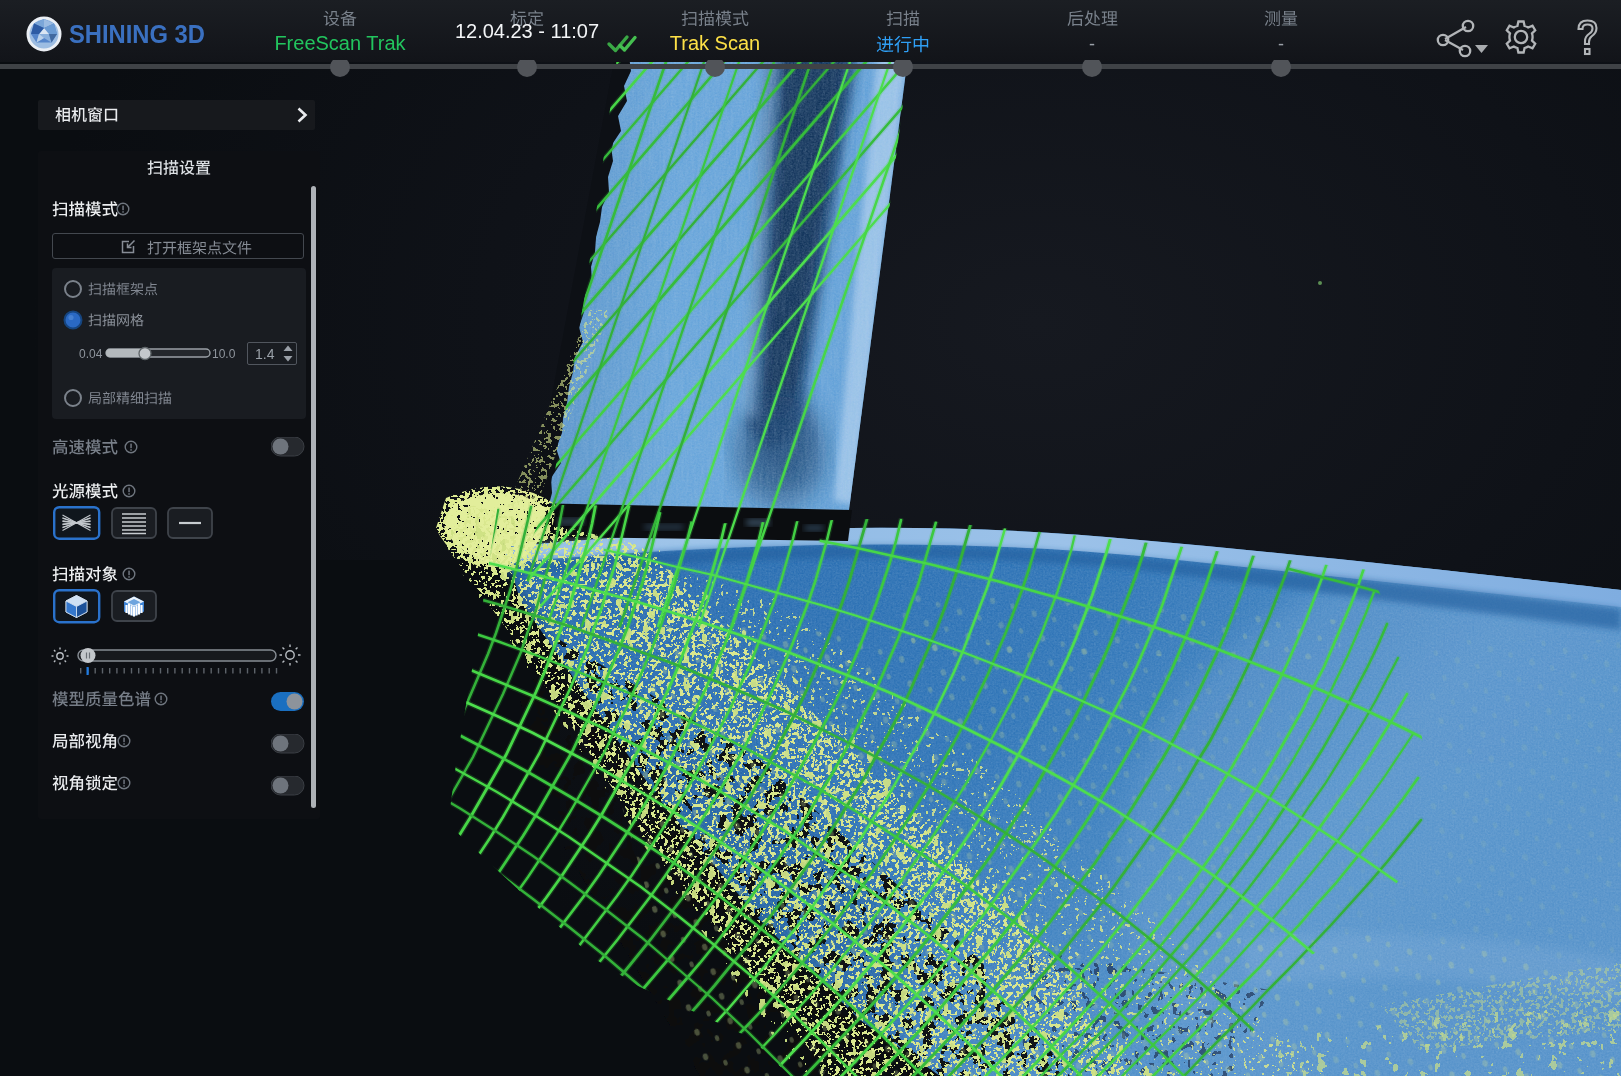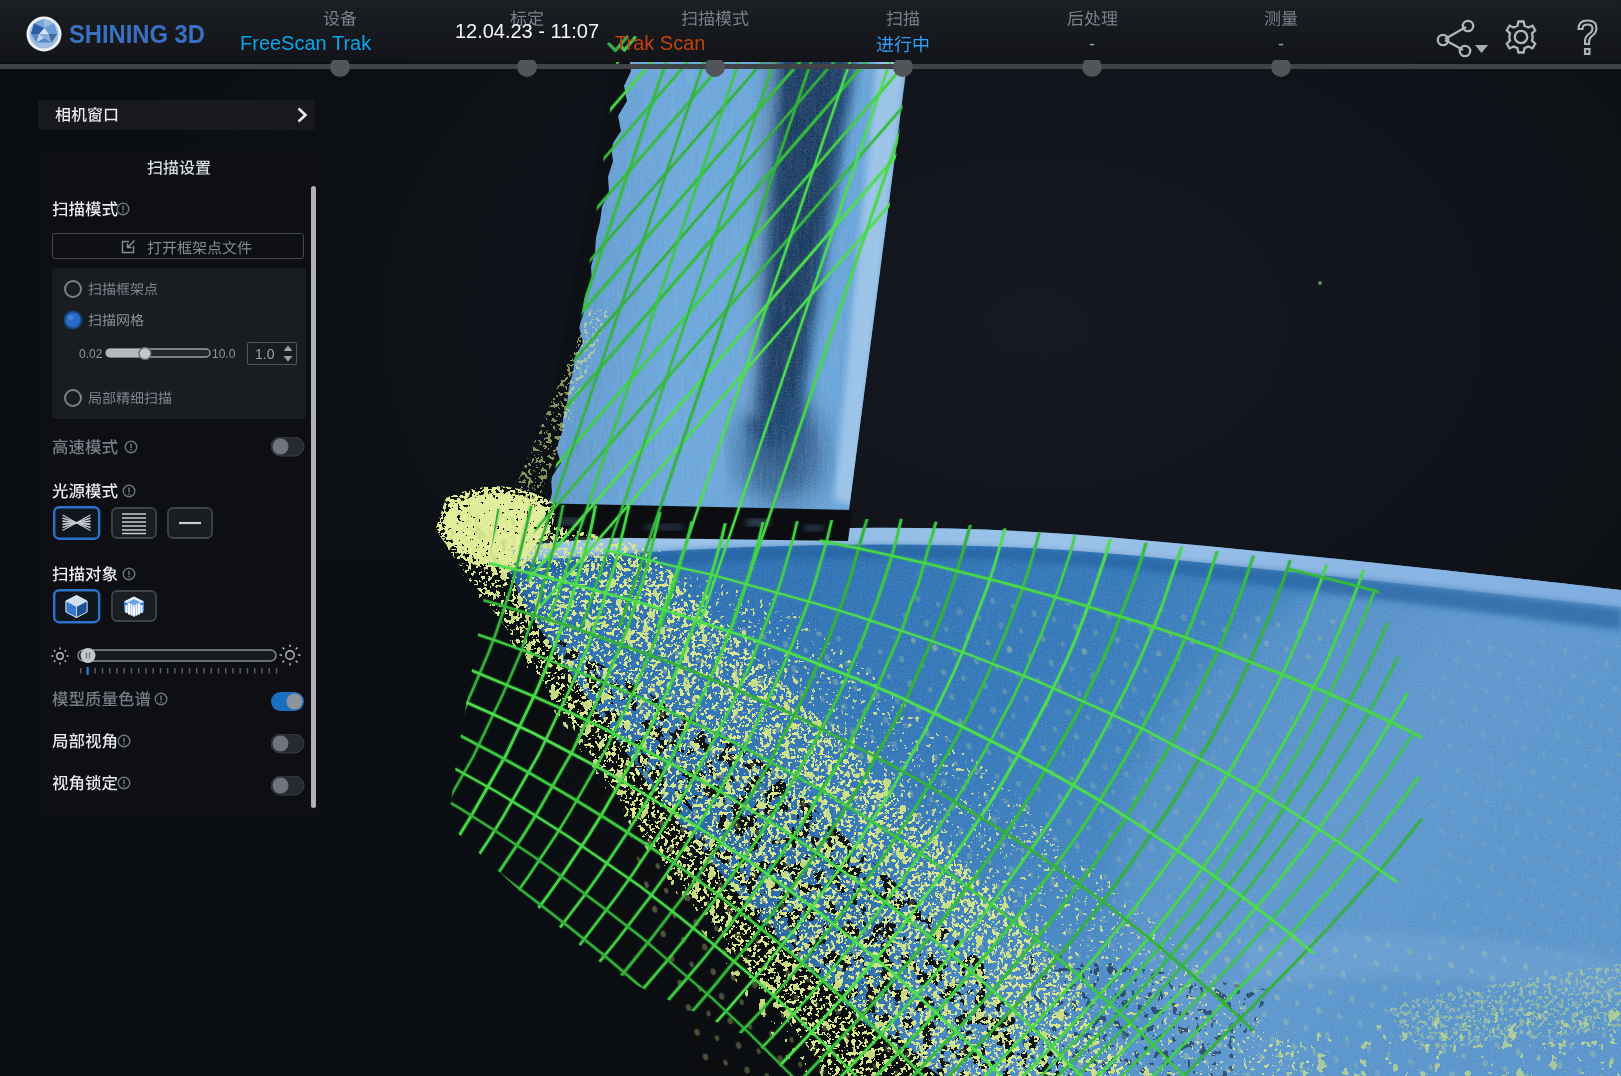--- a/index.html
+++ b/index.html
@@ -392,27 +392,27 @@
   </svg>
 <svg style="position:absolute;left:886.0px;top:5.3px;" width="34" height="27" viewBox="0 -19.7 34 27">
     <path fill="#79818b" d="M0.7 -5.4Q1.4 -5.5 2.5 -5.8Q3.5 -6.0 4.6 -6.3Q5.7 -6.6 6.8 -6.8L7.0 -5.7Q5.4 -5.2 3.9 -4.8Q2.3 -4.4 1.0 -4.1ZM0.9 -10.9H6.8V-9.8H0.9ZM3.4 -14.2H4.6V-0.2Q4.6 0.3 4.5 0.6Q4.3 0.9 4.0 1.0Q3.7 1.2 3.1 1.2Q2.5 1.3 1.7 1.3Q1.6 1.0 1.5 0.7Q1.4 0.3 1.3 0.1Q1.9 0.1 2.4 0.1Q2.9 0.1 3.0 0.1Q3.2 0.1 3.3 0.0Q3.4 -0.0 3.4 -0.2ZM7.0 -1.1H14.7V0.1H7.0ZM7.6 -7.3H14.8V-6.0H7.6ZM7.1 -12.7H15.4V1.3H14.1V-11.5H7.1Z M23.1 -11.8H33.2V-10.7H23.1ZM25.5 -14.3H26.7V-8.4H25.5ZM29.7 -14.3H30.9V-8.4H29.7ZM23.8 -7.7H32.6V1.2H31.3V-6.6H25.0V1.3H23.8ZM24.5 -4.2H31.9V-3.1H24.5ZM24.5 -0.7H31.9V0.5H24.5ZM27.6 -7.2H28.7V0.1H27.6ZM17.5 -5.2Q18.5 -5.5 19.8 -5.9Q21.2 -6.4 22.7 -6.8L22.8 -5.6Q21.5 -5.2 20.2 -4.8Q18.9 -4.3 17.8 -4.0ZM17.7 -10.9H22.8V-9.7H17.7ZM19.8 -14.3H21.0V-0.2Q21.0 0.3 20.8 0.6Q20.7 0.9 20.4 1.0Q20.1 1.2 19.6 1.2Q19.1 1.3 18.2 1.2Q18.2 1.0 18.1 0.7Q18.0 0.3 17.9 0.1Q18.4 0.1 18.9 0.1Q19.3 0.1 19.5 0.1Q19.6 0.1 19.7 0.0Q19.8 -0.1 19.8 -0.2Z"></path>
   </svg>
 <svg style="position:absolute;left:1066.5px;top:5.3px;" width="51" height="27" viewBox="0 -19.7 51 27">
     <path fill="#79818b" d="M3.2 -9.6H16.2V-8.3H3.2ZM5.9 -0.7H14.2V0.5H5.9ZM14.0 -14.1 15.0 -13.1Q13.8 -12.8 12.4 -12.6Q10.9 -12.4 9.3 -12.2Q7.7 -12.0 6.1 -11.9Q4.4 -11.7 2.9 -11.6Q2.9 -11.9 2.8 -12.2Q2.7 -12.5 2.6 -12.7Q4.1 -12.8 5.7 -13.0Q7.3 -13.1 8.8 -13.3Q10.3 -13.5 11.7 -13.7Q13.0 -13.9 14.0 -14.1ZM5.3 -5.9H15.0V1.3H13.6V-4.7H6.6V1.4H5.3ZM2.6 -12.7H3.9V-8.3Q3.9 -7.3 3.8 -6.0Q3.7 -4.8 3.5 -3.4Q3.2 -2.1 2.8 -0.9Q2.3 0.4 1.6 1.4Q1.5 1.2 1.3 1.1Q1.1 0.9 0.9 0.8Q0.7 0.6 0.5 0.5Q1.2 -0.5 1.6 -1.6Q2.0 -2.7 2.2 -3.9Q2.4 -5.1 2.5 -6.2Q2.6 -7.4 2.6 -8.3Z M21.0 -11.6H24.7V-10.4H21.0ZM24.3 -11.6H24.6L24.8 -11.6L25.7 -11.4Q25.3 -7.9 24.3 -5.4Q23.4 -2.9 21.9 -1.2Q20.5 0.4 18.6 1.4Q18.5 1.2 18.3 1.0Q18.2 0.8 17.9 0.7Q17.7 0.5 17.6 0.4Q19.4 -0.5 20.8 -2.0Q22.2 -3.5 23.1 -5.8Q24.0 -8.1 24.3 -11.3ZM20.7 -9.4Q21.2 -7.1 21.9 -5.5Q22.7 -3.9 23.6 -2.9Q24.6 -1.9 25.7 -1.4Q26.8 -0.9 28.0 -0.7Q29.2 -0.5 30.4 -0.5Q30.6 -0.5 31.0 -0.5Q31.4 -0.5 31.9 -0.5Q32.3 -0.5 32.7 -0.5Q33.2 -0.5 33.4 -0.5Q33.3 -0.3 33.2 -0.1Q33.1 0.2 33.0 0.4Q32.9 0.6 32.9 0.8H32.4H30.4Q29.0 0.8 27.6 0.6Q26.3 0.4 25.1 -0.2Q23.9 -0.8 22.9 -1.9Q21.8 -3.0 21.0 -4.8Q20.2 -6.5 19.7 -9.1ZM20.7 -14.2 22.1 -13.9Q21.8 -12.2 21.3 -10.5Q20.9 -8.9 20.3 -7.5Q19.7 -6.2 18.9 -5.2Q18.8 -5.3 18.4 -5.6Q18.1 -5.8 17.9 -5.9Q18.6 -6.8 19.1 -8.1Q19.7 -9.4 20.1 -11.0Q20.5 -12.5 20.7 -14.2ZM28.2 -9.5 29.3 -10.1Q29.9 -9.4 30.6 -8.6Q31.3 -7.7 31.9 -7.0Q32.5 -6.2 32.9 -5.5L31.8 -4.8Q31.5 -5.5 30.9 -6.3Q30.3 -7.1 29.6 -7.9Q28.9 -8.8 28.2 -9.5ZM27.5 -14.2H28.8V-1.7H27.5Z M42.1 -9.2V-7.0H48.4V-9.2ZM42.1 -12.4V-10.2H48.4V-12.4ZM40.9 -13.5H49.6V-5.9H40.9ZM40.7 -3.9H49.9V-2.7H40.7ZM39.4 -0.4H50.4V0.8H39.4ZM34.8 -13.1H40.1V-11.9H34.8ZM35.0 -8.2H39.8V-7.0H35.0ZM34.6 -1.7Q35.3 -1.9 36.2 -2.2Q37.0 -2.4 38.0 -2.8Q39.0 -3.1 40.0 -3.4L40.2 -2.2Q38.8 -1.7 37.4 -1.2Q36.0 -0.8 34.9 -0.4ZM36.9 -12.7H38.1V-2.1L36.9 -1.9ZM44.7 -13.0H45.8V-6.4H45.9V0.2H44.6V-6.4H44.7Z"></path>
   </svg>
 <svg style="position:absolute;left:1264.0px;top:5.3px;" width="34" height="27" viewBox="0 -19.7 34 27">
     <path fill="#79818b" d="M8.3 -1.6 9.1 -2.1Q9.5 -1.6 10.0 -1.2Q10.4 -0.7 10.8 -0.2Q11.2 0.3 11.4 0.7L10.6 1.2Q10.4 0.9 10.0 0.4Q9.6 -0.1 9.1 -0.6Q8.7 -1.1 8.3 -1.6ZM5.3 -13.3H11.0V-2.7H10.0V-12.3H6.3V-2.6H5.3ZM14.7 -14.1H15.8V-0.1Q15.8 0.4 15.6 0.7Q15.5 0.9 15.2 1.1Q14.9 1.2 14.3 1.3Q13.7 1.3 12.8 1.3Q12.8 1.1 12.7 0.8Q12.6 0.5 12.5 0.2Q13.1 0.2 13.7 0.2Q14.2 0.2 14.4 0.2Q14.7 0.2 14.7 -0.1ZM12.4 -12.7H13.4V-2.6H12.4ZM7.6 -11.1H8.6V-5.1Q8.6 -4.2 8.4 -3.3Q8.3 -2.4 7.9 -1.6Q7.6 -0.7 6.9 -0.0Q6.2 0.7 5.0 1.3Q5.0 1.2 4.9 1.1Q4.7 0.9 4.6 0.8Q4.5 0.6 4.4 0.5Q5.5 -0.0 6.1 -0.7Q6.7 -1.3 7.1 -2.0Q7.4 -2.8 7.5 -3.5Q7.6 -4.3 7.6 -5.1ZM1.4 -13.2 2.1 -14.1Q2.6 -13.9 3.1 -13.5Q3.6 -13.2 4.1 -12.9Q4.6 -12.6 4.9 -12.3L4.1 -11.3Q3.8 -11.6 3.4 -11.9Q2.9 -12.3 2.4 -12.6Q1.9 -12.9 1.4 -13.2ZM0.6 -8.6 1.4 -9.5Q1.8 -9.3 2.4 -9.0Q2.9 -8.7 3.4 -8.4Q3.9 -8.1 4.2 -7.8L3.4 -6.8Q3.1 -7.1 2.7 -7.4Q2.2 -7.7 1.7 -8.0Q1.1 -8.3 0.6 -8.6ZM1.0 0.5Q1.3 -0.2 1.7 -1.1Q2.1 -2.0 2.6 -3.0Q3.0 -4.0 3.3 -5.0L4.3 -4.3Q4.0 -3.4 3.6 -2.5Q3.3 -1.5 2.9 -0.6Q2.5 0.3 2.1 1.1Z M21.2 -11.3V-10.4H29.7V-11.3ZM21.2 -13.0V-12.0H29.7V-13.0ZM20.0 -13.7H31.0V-9.6H20.0ZM20.9 -4.6V-3.7H30.2V-4.6ZM20.9 -6.3V-5.4H30.2V-6.3ZM19.7 -7.1H31.5V-2.9H19.7ZM24.9 -6.9H26.1V0.5H24.9ZM17.9 -8.9H33.1V-7.9H17.9ZM19.2 -1.9H31.8V-1.0H19.2ZM17.8 -0.1H33.2V0.9H17.8Z"></path>
   </svg>
-<div style="position:absolute;left:240px;top:32px;width:200px;font:20px 'Liberation Sans';color:#0ea5e9">FreeScan Trak</div>
+<div style="position:absolute;left:240px;top:32px;width:200px;text-align:center;font:20px 'Liberation Sans';color:#22c55e">FreeScan Trak</div>
 <div style="position:absolute;left:427px;top:20px;width:200px;text-align:center;font:20px 'Liberation Sans';color:#f3f5f7">12.04.23 - 11:07</div>
 <svg width="32" height="22" viewBox="0 0 32 22" style="position:absolute;left:606px;top:34px">
 <path d="M3 10 L9.5 16.5 21 3" stroke="#3aa845" stroke-width="3.4" fill="none" stroke-linecap="round" stroke-linejoin="round"></path>
 <path d="M14 11.5 L18.5 16 29 3.5" stroke="#45bf50" stroke-width="3.4" fill="none" stroke-linecap="round" stroke-linejoin="round"></path>
   </svg>
-<div style="position:absolute;left:615px;top:32px;width:200px;text-align:left;font:20px 'Liberation Sans';color:#c2410c">Trak Scan</div>
+<div style="position:absolute;left:615px;top:32px;width:200px;text-align:center;font:20px 'Liberation Sans';color:#fde047">Trak Scan</div>
 <svg style="position:absolute;left:876.0px;top:30.1px;" width="54" height="28" viewBox="0 -20.9 54 28">
     <path fill="#2f9ff5" d="M6.1 -11.9H16.6V-10.6H6.1ZM8.7 -14.7H10.0V-8.4Q10.0 -7.6 9.9 -6.6Q9.8 -5.6 9.5 -4.7Q9.2 -3.7 8.7 -2.9Q8.1 -2.0 7.2 -1.3Q7.2 -1.5 7.0 -1.7Q6.8 -1.8 6.6 -2.0Q6.4 -2.2 6.3 -2.3Q7.3 -3.1 7.8 -4.2Q8.4 -5.2 8.5 -6.3Q8.7 -7.4 8.7 -8.4ZM6.0 -7.3H17.0V-6.0H6.0ZM4.7 -8.6V-1.6H3.4V-7.3H0.9V-8.6ZM4.0 -2.3Q4.5 -2.3 4.9 -2.0Q5.3 -1.6 6.0 -1.1Q6.9 -0.6 8.1 -0.4Q9.2 -0.3 10.8 -0.3Q11.6 -0.3 12.4 -0.3Q13.3 -0.3 14.2 -0.4Q15.1 -0.4 15.9 -0.5Q16.7 -0.6 17.3 -0.6Q17.3 -0.5 17.2 -0.2Q17.1 0.1 17.0 0.3Q17.0 0.6 17.0 0.8Q16.5 0.8 15.7 0.8Q14.9 0.9 14.0 0.9Q13.1 0.9 12.2 0.9Q11.4 1.0 10.7 1.0Q9.1 1.0 7.9 0.8Q6.7 0.5 5.7 -0.0Q5.2 -0.4 4.7 -0.7Q4.3 -1.1 4.0 -1.1Q3.7 -1.1 3.3 -0.8Q2.9 -0.5 2.5 0.0Q2.1 0.6 1.6 1.2L0.7 -0.0Q1.6 -1.0 2.5 -1.7Q3.4 -2.3 4.0 -2.3ZM1.5 -14.0 2.4 -14.7Q2.9 -14.3 3.5 -13.8Q4.0 -13.3 4.5 -12.7Q5.0 -12.2 5.2 -11.8L4.2 -11.0Q3.9 -11.4 3.5 -11.9Q3.0 -12.4 2.5 -13.0Q2.0 -13.6 1.5 -14.0ZM13.0 -14.7H14.3V-1.4H13.0Z M25.8 -14.0H34.7V-12.7H25.8ZM31.1 -8.7H32.5V-0.3Q32.5 0.3 32.3 0.7Q32.1 1.0 31.7 1.2Q31.2 1.3 30.4 1.4Q29.6 1.4 28.3 1.4Q28.2 1.1 28.1 0.7Q28.0 0.4 27.8 0.1Q28.5 0.1 29.0 0.1Q29.6 0.1 30.0 0.1Q30.5 0.1 30.6 0.1Q30.9 0.1 31.0 -0.0Q31.1 -0.1 31.1 -0.3ZM25.0 -9.1H35.2V-7.8H25.0ZM21.4 -7.7 22.6 -8.9 22.8 -8.8V1.5H21.4ZM23.5 -11.3 24.8 -10.8Q24.1 -9.7 23.2 -8.5Q22.3 -7.4 21.3 -6.4Q20.4 -5.4 19.4 -4.7Q19.3 -4.8 19.1 -5.0Q19.0 -5.2 18.8 -5.5Q18.6 -5.7 18.4 -5.8Q19.4 -6.5 20.3 -7.3Q21.2 -8.2 22.1 -9.2Q22.9 -10.2 23.5 -11.3ZM22.8 -15.1 24.1 -14.6Q23.5 -13.8 22.7 -13.0Q21.9 -12.2 21.1 -11.4Q20.2 -10.7 19.4 -10.1Q19.3 -10.3 19.2 -10.5Q19.1 -10.7 18.9 -10.9Q18.8 -11.1 18.6 -11.2Q19.4 -11.7 20.2 -12.4Q21.0 -13.0 21.6 -13.8Q22.3 -14.5 22.8 -15.1Z M37.7 -11.9H52.2V-3.4H50.8V-10.6H39.1V-3.3H37.7ZM38.4 -5.8H51.7V-4.5H38.4ZM44.2 -15.1H45.7V1.4H44.2Z"></path>
   </svg>
 <div style="position:absolute;left:1042px;top:34px;width:100px;text-align:center;font:18px 'Liberation Sans';color:#9aa0a8">-</div>
 <div style="position:absolute;left:1231px;top:34px;width:100px;text-align:center;font:18px 'Liberation Sans';color:#9aa0a8">-</div>
 <svg width="200" height="50" viewBox="0 0 200 50" style="position:absolute;left:1421px;top:11px" fill="none" stroke="#b2b5b8" stroke-width="2.3">
 <g>
       <line x1="24" y1="28" x2="45" y2="16"></line>
       <line x1="24" y1="29" x2="42" y2="39"></line>
 <circle cx="22" cy="29" r="5.2"></circle>
@@ -465,29 +465,29 @@
     <path fill="#828892" d="M0.5 -4.4Q1.2 -4.6 2.0 -4.7Q2.9 -4.9 3.8 -5.2Q4.7 -5.4 5.6 -5.6L5.8 -4.7Q4.5 -4.3 3.2 -4.0Q1.9 -3.6 0.8 -3.4ZM0.7 -9.0H5.6V-8.0H0.7ZM2.8 -11.7H3.8V-0.2Q3.8 0.3 3.7 0.5Q3.6 0.7 3.3 0.9Q3.0 1.0 2.6 1.0Q2.1 1.1 1.4 1.1Q1.4 0.8 1.3 0.6Q1.2 0.3 1.1 0.1Q1.5 0.1 2.0 0.1Q2.4 0.1 2.5 0.1Q2.7 0.1 2.7 0.0Q2.8 -0.0 2.8 -0.2ZM5.8 -0.9H12.1V0.1H5.8ZM6.2 -6.0H12.2V-4.9H6.2ZM5.9 -10.4H12.7V1.1H11.6V-9.5H5.9Z M19.0 -9.7H27.3V-8.8H19.0ZM21.0 -11.8H22.0V-7.0H21.0ZM24.5 -11.8H25.5V-7.0H24.5ZM19.6 -6.3H26.8V1.0H25.8V-5.4H20.6V1.1H19.6ZM20.2 -3.5H26.3V-2.5H20.2ZM20.2 -0.6H26.3V0.4H20.2ZM22.7 -5.9H23.7V0.1H22.7ZM14.4 -4.3Q15.2 -4.5 16.3 -4.9Q17.5 -5.2 18.7 -5.6L18.8 -4.7Q17.7 -4.3 16.6 -3.9Q15.5 -3.6 14.7 -3.3ZM14.6 -8.9H18.8V-8.0H14.6ZM16.3 -11.8H17.3V-0.2Q17.3 0.2 17.1 0.5Q17.0 0.7 16.8 0.8Q16.5 1.0 16.1 1.0Q15.7 1.0 15.0 1.0Q15.0 0.8 14.9 0.5Q14.8 0.3 14.7 0.1Q15.2 0.1 15.5 0.1Q15.9 0.1 16.0 0.1Q16.2 0.1 16.2 0.0Q16.3 -0.0 16.3 -0.2Z M35.2 -8.7H40.9V-7.8H35.2ZM35.4 -5.9H40.6V-5.0H35.4ZM35.0 -2.8H41.0V-1.9H35.0ZM37.4 -8.5H38.4V-2.2H37.4ZM41.2 -10.9V-10.0H34.6V-0.5H41.5V0.4H33.6V-10.9ZM31.5 -7.5Q31.7 -7.4 31.9 -7.0Q32.2 -6.7 32.5 -6.4Q32.8 -6.0 33.1 -5.7Q33.3 -5.4 33.4 -5.3L32.9 -4.4Q32.7 -4.6 32.5 -5.0Q32.3 -5.3 32.0 -5.7Q31.7 -6.1 31.5 -6.5Q31.2 -6.8 31.1 -7.0ZM28.6 -8.9H33.2V-7.9H28.6ZM30.7 -11.8H31.6V1.1H30.7ZM30.7 -8.2 31.3 -8.0Q31.1 -7.2 30.9 -6.3Q30.6 -5.4 30.3 -4.6Q30.0 -3.8 29.6 -3.0Q29.3 -2.3 28.9 -1.8Q28.9 -2.0 28.8 -2.2Q28.7 -2.3 28.6 -2.5Q28.5 -2.7 28.4 -2.8Q28.7 -3.3 29.1 -3.9Q29.4 -4.5 29.7 -5.2Q30.0 -6.0 30.3 -6.7Q30.5 -7.5 30.7 -8.2Z M42.9 -4.2H55.0V-3.2H42.9ZM48.4 -5.5H49.5V1.1H48.4ZM48.0 -3.6 48.8 -3.3Q48.2 -2.4 47.3 -1.6Q46.4 -0.8 45.3 -0.2Q44.3 0.5 43.3 0.9Q43.2 0.7 43.1 0.6Q42.9 0.4 42.8 0.3Q42.7 0.1 42.5 0.0Q43.6 -0.3 44.6 -0.9Q45.6 -1.5 46.5 -2.2Q47.4 -2.9 48.0 -3.6ZM49.9 -3.7Q50.5 -2.9 51.3 -2.2Q52.2 -1.5 53.3 -1.0Q54.3 -0.4 55.4 -0.1Q55.3 -0.0 55.2 0.1Q55.0 0.3 54.9 0.5Q54.8 0.6 54.7 0.8Q53.6 0.4 52.6 -0.2Q51.5 -0.8 50.6 -1.6Q49.7 -2.4 49.0 -3.3ZM42.8 -10.3H48.2V-9.4H42.8ZM47.8 -10.3H48.8Q48.8 -10.3 48.8 -10.1Q48.8 -10.0 48.8 -9.9Q48.7 -8.6 48.6 -7.8Q48.6 -7.0 48.4 -6.6Q48.3 -6.2 48.2 -6.0Q48.0 -5.8 47.8 -5.7Q47.6 -5.6 47.3 -5.6Q47.1 -5.6 46.8 -5.6Q46.4 -5.6 45.9 -5.6Q45.9 -5.8 45.9 -6.1Q45.8 -6.3 45.7 -6.5Q46.1 -6.5 46.4 -6.5Q46.7 -6.5 46.9 -6.5Q47.2 -6.5 47.3 -6.6Q47.4 -6.7 47.5 -7.1Q47.6 -7.5 47.7 -8.2Q47.8 -8.9 47.8 -10.1ZM45.0 -11.7H46.0Q46.0 -10.6 45.8 -9.6Q45.7 -8.6 45.4 -7.7Q45.1 -6.9 44.6 -6.2Q44.0 -5.6 43.2 -5.1Q43.1 -5.3 42.9 -5.5Q42.7 -5.8 42.5 -5.9Q43.3 -6.3 43.8 -6.9Q44.2 -7.4 44.5 -8.2Q44.7 -8.9 44.9 -9.8Q45.0 -10.7 45.0 -11.7ZM50.8 -9.7V-6.8H53.7V-9.7ZM49.8 -10.6H54.8V-5.9H49.8Z M62.4 -11.8H63.4V-7.0H62.4ZM59.3 -6.5V-4.0H66.6V-6.5ZM58.3 -7.5H67.7V-3.0H58.3ZM62.9 -10.3H68.7V-9.3H62.9ZM60.8 -1.8 61.8 -1.9Q61.9 -1.4 61.9 -0.9Q62.0 -0.4 62.1 0.0Q62.1 0.5 62.1 0.9L61.1 1.0Q61.1 0.6 61.0 0.2Q61.0 -0.3 60.9 -0.8Q60.8 -1.3 60.8 -1.8ZM63.7 -1.8 64.6 -2.0Q64.8 -1.6 65.0 -1.1Q65.2 -0.6 65.4 -0.1Q65.6 0.4 65.7 0.7L64.6 1.0Q64.6 0.6 64.4 0.1Q64.3 -0.3 64.1 -0.8Q63.9 -1.4 63.7 -1.8ZM66.5 -1.9 67.4 -2.2Q67.8 -1.8 68.2 -1.3Q68.5 -0.8 68.8 -0.3Q69.1 0.2 69.3 0.6L68.3 1.0Q68.2 0.6 67.9 0.1Q67.6 -0.4 67.2 -0.9Q66.9 -1.4 66.5 -1.9ZM58.5 -2.2 59.5 -1.9Q59.1 -1.1 58.6 -0.3Q58.1 0.6 57.5 1.1L56.6 0.6Q57.1 0.2 57.7 -0.6Q58.2 -1.4 58.5 -2.2Z"></path>
   </svg>
 <svg width="20" height="20" style="position:absolute;left:63px;top:310px">
     <circle cx="10" cy="10" r="8.5" fill="#2a69c4"></circle>
     <circle cx="10" cy="10" r="8.5" fill="none" stroke="#16457f" stroke-width="2"></circle>
     <circle cx="8" cy="7.5" r="2.6" fill="#5b93dd" opacity="0.55"></circle>
   </svg>
 <svg style="position:absolute;left:88px;top:308.8px;" width="56" height="22" viewBox="0 -16.2 56 22">
     <path fill="#8d939c" d="M0.5 -4.4Q1.2 -4.6 2.0 -4.7Q2.9 -4.9 3.8 -5.2Q4.7 -5.4 5.6 -5.6L5.8 -4.7Q4.5 -4.3 3.2 -4.0Q1.9 -3.6 0.8 -3.4ZM0.7 -9.0H5.6V-8.0H0.7ZM2.8 -11.7H3.8V-0.2Q3.8 0.3 3.7 0.5Q3.6 0.7 3.3 0.9Q3.0 1.0 2.6 1.0Q2.1 1.1 1.4 1.1Q1.4 0.8 1.3 0.6Q1.2 0.3 1.1 0.1Q1.5 0.1 2.0 0.1Q2.4 0.1 2.5 0.1Q2.7 0.1 2.7 0.0Q2.8 -0.0 2.8 -0.2ZM5.8 -0.9H12.1V0.1H5.8ZM6.2 -6.0H12.2V-4.9H6.2ZM5.9 -10.4H12.7V1.1H11.6V-9.5H5.9Z M19.0 -9.7H27.3V-8.8H19.0ZM21.0 -11.8H22.0V-7.0H21.0ZM24.5 -11.8H25.5V-7.0H24.5ZM19.6 -6.3H26.8V1.0H25.8V-5.4H20.6V1.1H19.6ZM20.2 -3.5H26.3V-2.5H20.2ZM20.2 -0.6H26.3V0.4H20.2ZM22.7 -5.9H23.7V0.1H22.7ZM14.4 -4.3Q15.2 -4.5 16.3 -4.9Q17.5 -5.2 18.7 -5.6L18.8 -4.7Q17.7 -4.3 16.6 -3.9Q15.5 -3.6 14.7 -3.3ZM14.6 -8.9H18.8V-8.0H14.6ZM16.3 -11.8H17.3V-0.2Q17.3 0.2 17.1 0.5Q17.0 0.7 16.8 0.8Q16.5 1.0 16.1 1.0Q15.7 1.0 15.0 1.0Q15.0 0.8 14.9 0.5Q14.8 0.3 14.7 0.1Q15.2 0.1 15.5 0.1Q15.9 0.1 16.0 0.1Q16.2 0.1 16.2 0.0Q16.3 -0.0 16.3 -0.2Z M33.6 -9.0 34.6 -8.9Q34.2 -6.2 33.4 -4.1Q32.6 -2.0 31.2 -0.6Q31.1 -0.7 31.0 -0.8Q30.8 -0.9 30.7 -1.1Q30.5 -1.2 30.4 -1.2Q31.3 -2.1 31.9 -3.3Q32.6 -4.4 33.0 -5.9Q33.4 -7.3 33.6 -9.0ZM37.6 -8.9 38.6 -8.8Q38.2 -6.1 37.3 -4.0Q36.5 -1.9 35.2 -0.5Q35.1 -0.6 34.9 -0.7Q34.8 -0.8 34.6 -0.9Q34.4 -1.1 34.3 -1.1Q35.3 -2.0 35.9 -3.2Q36.5 -4.3 37.0 -5.8Q37.4 -7.3 37.6 -8.9ZM30.7 -7.5 31.4 -8.1Q31.9 -7.5 32.4 -6.8Q33.0 -6.1 33.5 -5.4Q34.0 -4.7 34.4 -4.0Q34.8 -3.4 35.1 -2.9L34.4 -2.2Q34.1 -2.7 33.7 -3.4Q33.3 -4.1 32.8 -4.8Q32.3 -5.5 31.8 -6.2Q31.2 -6.9 30.7 -7.5ZM34.8 -7.5 35.4 -8.0Q36.0 -7.4 36.6 -6.6Q37.1 -5.9 37.6 -5.1Q38.1 -4.4 38.5 -3.7Q38.9 -3.0 39.2 -2.4L38.5 -1.8Q38.2 -2.4 37.8 -3.1Q37.4 -3.8 36.9 -4.6Q36.4 -5.3 35.8 -6.1Q35.3 -6.8 34.8 -7.5ZM29.2 -10.9H40.4V-9.9H30.3V1.1H29.2ZM39.8 -10.9H40.8V-0.3Q40.8 0.2 40.7 0.5Q40.5 0.8 40.2 0.9Q39.8 1.0 39.2 1.1Q38.6 1.1 37.7 1.1Q37.7 0.9 37.6 0.7Q37.5 0.6 37.4 0.4Q37.4 0.2 37.3 0.0Q37.7 0.1 38.2 0.1Q38.6 0.1 38.9 0.1Q39.3 0.1 39.4 0.1Q39.6 0.0 39.7 -0.0Q39.8 -0.1 39.8 -0.3Z M49.7 -10.3H53.7V-9.3H49.7ZM48.5 -4.0H54.4V1.1H53.4V-3.1H49.5V1.1H48.5ZM48.9 -0.4H53.9V0.5H48.9ZM50.2 -11.8 51.2 -11.5Q50.8 -10.6 50.3 -9.7Q49.8 -8.8 49.1 -8.1Q48.5 -7.3 47.9 -6.8Q47.8 -6.9 47.7 -7.0Q47.5 -7.1 47.4 -7.3Q47.2 -7.4 47.1 -7.5Q48.0 -8.2 48.9 -9.4Q49.7 -10.5 50.2 -11.8ZM53.4 -10.3H53.6L53.8 -10.3L54.4 -10.0Q54.0 -8.7 53.3 -7.6Q52.5 -6.5 51.6 -5.7Q50.6 -4.9 49.6 -4.2Q48.5 -3.6 47.4 -3.2Q47.3 -3.4 47.1 -3.7Q46.9 -3.9 46.8 -4.1Q47.8 -4.4 48.8 -5.0Q49.9 -5.5 50.8 -6.3Q51.7 -7.1 52.3 -8.0Q53.0 -9.0 53.4 -10.1ZM49.7 -9.5Q50.1 -8.5 50.9 -7.5Q51.7 -6.5 52.9 -5.7Q54.1 -4.9 55.7 -4.4Q55.6 -4.3 55.4 -4.1Q55.3 -4.0 55.2 -3.8Q55.1 -3.7 55.0 -3.5Q53.5 -4.1 52.3 -5.0Q51.1 -5.9 50.2 -6.9Q49.4 -8.0 48.9 -9.0ZM42.7 -8.8H47.6V-7.8H42.7ZM44.8 -11.8H45.8V1.1H44.8ZM44.8 -8.1 45.5 -7.9Q45.3 -7.1 45.0 -6.2Q44.7 -5.3 44.4 -4.4Q44.1 -3.5 43.7 -2.8Q43.3 -2.1 42.9 -1.5Q42.9 -1.7 42.7 -2.0Q42.5 -2.3 42.4 -2.4Q42.8 -2.9 43.1 -3.6Q43.5 -4.2 43.8 -5.0Q44.1 -5.8 44.4 -6.6Q44.6 -7.4 44.8 -8.1ZM45.8 -7.2Q45.9 -7.1 46.1 -6.8Q46.4 -6.5 46.7 -6.1Q47.0 -5.7 47.3 -5.4Q47.5 -5.1 47.6 -5.0L47.0 -4.2Q46.9 -4.4 46.6 -4.8Q46.4 -5.1 46.1 -5.5Q45.9 -5.9 45.6 -6.2Q45.4 -6.6 45.2 -6.7Z"></path>
   </svg>
-<div style="position:absolute;left:79px;top:347px;font:12px 'Liberation Sans';color:#8f959d">0.02</div>
+<div style="position:absolute;left:79px;top:347px;font:12px 'Liberation Sans';color:#8f959d">0.04</div>
 <svg width="110" height="18" style="position:absolute;left:105px;top:345px">
 <rect x="1" y="4" width="104" height="8" rx="4" fill="#24272c" stroke="#9aa0a6" stroke-width="1.4"></rect>
 <rect x="1" y="4" width="40" height="8" rx="4" fill="#b4b9bd"></rect>
 <circle cx="40" cy="8.5" r="6" fill="#c4c8cc" stroke="#5f6569" stroke-width="1.3"></circle>
   </svg>
 <div style="position:absolute;left:212px;top:347px;font:12px 'Liberation Sans';color:#8f959d">10.0</div>
 <div style="position:absolute;left:247px;top:342px;width:50px;height:23px;border:1px solid #51565e;border-radius:2px"></div>
-<div style="position:absolute;left:255px;top:346px;font:14px 'Liberation Sans';color:#9aa1a9">1.0</div>
+<div style="position:absolute;left:255px;top:346px;font:14px 'Liberation Sans';color:#9aa1a9">1.4</div>
 <svg width="12" height="17" viewBox="0 0 12 17" style="position:absolute;left:282px;top:345px" fill="#9aa0a8">
 <path d="M6 0.5 L10.5 6 H1.5 Z"></path>
     <path d="M6 16.5 L1.5 11 H10.5 Z"></path>
   </svg>
 <svg width="20" height="20" style="position:absolute;left:63px;top:388px">
     <circle cx="10" cy="10" r="8" fill="none" stroke="#7b828b" stroke-width="2"></circle>
   </svg>
 <svg style="position:absolute;left:88px;top:386.8px;" width="84" height="22" viewBox="0 -16.2 84 22">
     <path fill="#828892" d="M2.8 -11.0H11.8V-7.4H2.8V-8.3H10.8V-10.1H2.8ZM2.1 -11.0H3.2V-7.7Q3.2 -6.8 3.1 -5.7Q3.0 -4.6 2.8 -3.5Q2.6 -2.3 2.3 -1.2Q1.9 -0.2 1.2 0.8Q1.2 0.7 1.0 0.5Q0.8 0.4 0.7 0.3Q0.5 0.1 0.4 0.1Q1.0 -0.8 1.3 -1.8Q1.7 -2.8 1.9 -3.8Q2.0 -4.8 2.1 -5.8Q2.1 -6.8 2.1 -7.7ZM2.8 -6.2H12.1V-5.3H2.8ZM4.9 -4.2H9.7V-0.6H4.9V-1.4H8.7V-3.3H4.9ZM4.3 -4.2H5.3V0.3H4.3ZM11.7 -6.2H12.8Q12.8 -6.2 12.8 -6.1Q12.8 -6.0 12.8 -5.9Q12.8 -5.8 12.8 -5.7Q12.7 -4.1 12.6 -3.0Q12.6 -1.9 12.5 -1.1Q12.4 -0.4 12.3 0.0Q12.2 0.4 12.0 0.6Q11.8 0.9 11.6 1.0Q11.4 1.0 11.0 1.1Q10.7 1.1 10.2 1.1Q9.7 1.1 9.2 1.1Q9.1 0.8 9.1 0.6Q9.0 0.3 8.9 0.1Q9.4 0.1 9.9 0.1Q10.4 0.2 10.6 0.2Q10.8 0.2 10.9 0.1Q11.0 0.1 11.1 -0.0Q11.2 -0.2 11.4 -0.8Q11.5 -1.4 11.6 -2.7Q11.7 -4.0 11.7 -6.0Z M22.8 -11.0H26.4V-10.1H23.7V1.1H22.8ZM26.2 -11.0H26.4L26.6 -11.1L27.3 -10.6Q26.9 -9.6 26.4 -8.5Q26.0 -7.4 25.5 -6.4Q26.5 -5.4 26.8 -4.6Q27.1 -3.7 27.1 -3.0Q27.1 -2.4 27.0 -1.9Q26.8 -1.4 26.5 -1.2Q26.3 -1.1 26.1 -1.0Q25.8 -0.9 25.6 -0.9Q25.3 -0.9 25.0 -0.9Q24.7 -0.9 24.4 -0.9Q24.4 -1.1 24.3 -1.4Q24.2 -1.7 24.1 -1.9Q24.4 -1.9 24.7 -1.8Q25.0 -1.8 25.2 -1.9Q25.4 -1.9 25.5 -1.9Q25.6 -1.9 25.8 -2.0Q26.0 -2.1 26.1 -2.4Q26.1 -2.7 26.1 -3.1Q26.1 -3.8 25.8 -4.5Q25.5 -5.3 24.5 -6.3Q24.8 -6.8 25.0 -7.4Q25.2 -8.0 25.5 -8.6Q25.7 -9.2 25.9 -9.8Q26.1 -10.3 26.2 -10.7ZM15.1 -10.1H21.7V-9.1H15.1ZM14.7 -6.3H22.0V-5.4H14.7ZM16.0 -8.8 16.9 -9.0Q17.2 -8.5 17.5 -7.8Q17.7 -7.1 17.8 -6.6L16.9 -6.4Q16.8 -6.9 16.5 -7.5Q16.3 -8.2 16.0 -8.8ZM20.1 -9.1 21.1 -8.8Q20.9 -8.3 20.7 -7.8Q20.5 -7.3 20.3 -6.8Q20.1 -6.3 19.8 -5.9L19.0 -6.1Q19.2 -6.5 19.4 -7.1Q19.6 -7.6 19.8 -8.1Q19.9 -8.6 20.1 -9.1ZM16.1 -0.6H20.9V0.4H16.1ZM15.5 -4.1H21.4V0.9H20.4V-3.1H16.5V1.0H15.5ZM17.5 -11.6 18.4 -11.8Q18.6 -11.4 18.9 -10.8Q19.1 -10.3 19.2 -10.0L18.2 -9.6Q18.1 -10.0 17.9 -10.6Q17.7 -11.1 17.5 -11.6Z M30.6 -11.7H31.5V1.1H30.6ZM28.6 -7.1H33.1V-6.1H28.6ZM30.5 -6.5 31.2 -6.3Q31.0 -5.5 30.8 -4.8Q30.5 -4.0 30.2 -3.2Q29.9 -2.4 29.6 -1.8Q29.3 -1.1 29.0 -0.6Q28.9 -0.8 28.8 -1.0Q28.7 -1.2 28.6 -1.4Q28.5 -1.6 28.4 -1.7Q28.8 -2.2 29.2 -3.1Q29.6 -3.9 30.0 -4.8Q30.3 -5.7 30.5 -6.5ZM31.5 -5.8Q31.6 -5.6 31.9 -5.3Q32.1 -4.9 32.4 -4.5Q32.7 -4.1 33.0 -3.7Q33.2 -3.3 33.3 -3.1L32.6 -2.3Q32.5 -2.6 32.3 -3.0Q32.1 -3.4 31.8 -3.9Q31.6 -4.4 31.3 -4.8Q31.1 -5.2 31.0 -5.4ZM28.7 -10.7 29.4 -10.9Q29.6 -10.4 29.8 -9.8Q30.0 -9.3 30.1 -8.7Q30.2 -8.2 30.3 -7.8L29.5 -7.6Q29.5 -8.0 29.3 -8.5Q29.2 -9.1 29.1 -9.6Q28.9 -10.2 28.7 -10.7ZM32.6 -10.9 33.5 -10.7Q33.3 -10.2 33.1 -9.6Q32.9 -9.0 32.7 -8.5Q32.5 -8.0 32.3 -7.6L31.7 -7.8Q31.9 -8.2 32.0 -8.7Q32.2 -9.3 32.4 -9.9Q32.5 -10.4 32.6 -10.9ZM34.0 -10.6H41.1V-9.8H34.0ZM34.3 -8.9H40.8V-8.2H34.3ZM33.6 -7.2H41.4V-6.4H33.6ZM36.9 -11.8H37.9V-6.8H36.9ZM34.4 -5.6H39.8V-4.8H35.4V1.1H34.4ZM39.5 -5.6H40.5V0.0Q40.5 0.4 40.4 0.6Q40.3 0.8 40.0 1.0Q39.8 1.1 39.3 1.1Q38.9 1.1 38.2 1.1Q38.2 0.9 38.1 0.7Q38.0 0.4 37.9 0.2Q38.4 0.2 38.8 0.2Q39.2 0.2 39.3 0.2Q39.4 0.2 39.5 0.2Q39.5 0.1 39.5 0.0ZM35.0 -3.7H39.9V-3.0H35.0ZM35.0 -1.9H39.9V-1.2H35.0Z M42.9 -2.6Q42.9 -2.7 42.8 -2.9Q42.8 -3.0 42.7 -3.2Q42.6 -3.4 42.6 -3.6Q42.8 -3.6 43.1 -3.8Q43.4 -4.1 43.7 -4.4Q43.9 -4.6 44.3 -5.0Q44.7 -5.4 45.1 -6.0Q45.6 -6.6 46.1 -7.3Q46.6 -7.9 47.0 -8.6L47.9 -8.1Q46.9 -6.7 45.8 -5.4Q44.7 -4.1 43.6 -3.1V-3.1Q43.6 -3.1 43.5 -3.0Q43.4 -3.0 43.2 -2.9Q43.1 -2.8 43.0 -2.7Q42.9 -2.7 42.9 -2.6ZM42.9 -2.6 42.9 -3.4 43.4 -3.8 47.7 -4.4Q47.7 -4.2 47.7 -3.9Q47.7 -3.7 47.7 -3.5Q46.2 -3.3 45.3 -3.1Q44.4 -3.0 43.9 -2.9Q43.4 -2.8 43.2 -2.7Q43.0 -2.6 42.9 -2.6ZM42.8 -5.9Q42.8 -6.1 42.7 -6.2Q42.7 -6.4 42.6 -6.6Q42.5 -6.8 42.5 -7.0Q42.7 -7.0 42.9 -7.2Q43.1 -7.5 43.3 -7.8Q43.5 -8.0 43.7 -8.4Q44.0 -8.8 44.3 -9.4Q44.6 -9.9 44.9 -10.5Q45.2 -11.2 45.5 -11.8L46.5 -11.4Q46.1 -10.5 45.6 -9.6Q45.1 -8.7 44.6 -8.0Q44.0 -7.2 43.5 -6.5V-6.5Q43.5 -6.5 43.4 -6.5Q43.3 -6.4 43.2 -6.3Q43.0 -6.2 42.9 -6.1Q42.8 -6.0 42.8 -5.9ZM42.8 -5.9 42.8 -6.7 43.3 -7.1 46.5 -7.3Q46.4 -7.1 46.4 -6.9Q46.4 -6.6 46.4 -6.5Q45.3 -6.3 44.6 -6.3Q44.0 -6.2 43.6 -6.1Q43.2 -6.1 43.1 -6.0Q42.9 -6.0 42.8 -5.9ZM42.5 -0.7Q43.2 -0.8 44.0 -1.0Q44.8 -1.1 45.8 -1.3Q46.7 -1.5 47.7 -1.7L47.7 -0.7Q46.4 -0.4 45.1 -0.2Q43.7 0.1 42.7 0.3ZM48.7 -1.0H54.4V0.0H48.7ZM48.6 -5.9H54.4V-4.9H48.6ZM51.1 -10.3H52.0V-0.5H51.1ZM48.1 -11.0H55.0V0.8H54.0V-10.0H49.0V0.9H48.1Z M56.5 -4.4Q57.2 -4.6 58.0 -4.7Q58.9 -4.9 59.8 -5.2Q60.7 -5.4 61.6 -5.6L61.8 -4.7Q60.5 -4.3 59.2 -4.0Q57.9 -3.6 56.8 -3.4ZM56.7 -9.0H61.6V-8.0H56.7ZM58.8 -11.7H59.8V-0.2Q59.8 0.3 59.7 0.5Q59.6 0.7 59.3 0.9Q59.0 1.0 58.6 1.0Q58.1 1.1 57.4 1.1Q57.4 0.8 57.3 0.6Q57.2 0.3 57.1 0.1Q57.5 0.1 58.0 0.1Q58.4 0.1 58.5 0.1Q58.7 0.1 58.7 0.0Q58.8 -0.0 58.8 -0.2ZM61.8 -0.9H68.1V0.1H61.8ZM62.2 -6.0H68.2V-4.9H62.2ZM61.9 -10.4H68.7V1.1H67.6V-9.5H61.9Z M75.0 -9.7H83.3V-8.8H75.0ZM77.0 -11.8H78.0V-7.0H77.0ZM80.5 -11.8H81.5V-7.0H80.5ZM75.6 -6.3H82.8V1.0H81.8V-5.4H76.6V1.1H75.6ZM76.2 -3.5H82.3V-2.5H76.2ZM76.2 -0.6H82.3V0.4H76.2ZM78.7 -5.9H79.7V0.1H78.7ZM70.4 -4.3Q71.2 -4.5 72.3 -4.9Q73.5 -5.2 74.7 -5.6L74.8 -4.7Q73.7 -4.3 72.6 -3.9Q71.5 -3.6 70.7 -3.3ZM70.6 -8.9H74.8V-8.0H70.6ZM72.3 -11.8H73.3V-0.2Q73.3 0.2 73.1 0.5Q73.0 0.7 72.8 0.8Q72.5 1.0 72.1 1.0Q71.7 1.0 71.0 1.0Q71.0 0.8 70.9 0.5Q70.8 0.3 70.7 0.1Q71.2 0.1 71.5 0.1Q71.9 0.1 72.0 0.1Q72.2 0.1 72.2 0.0Q72.3 -0.0 72.3 -0.2Z"></path>
   </svg>

